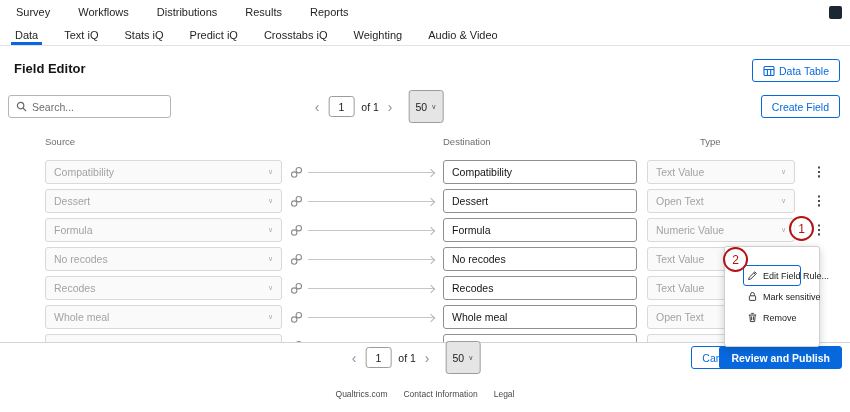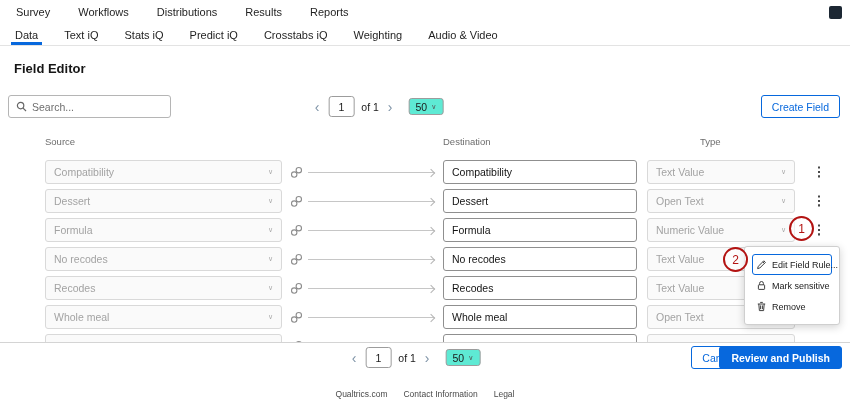--- a/index.html
+++ b/index.html
@@ -54,21 +54,21 @@
   .searchbox input::placeholder { color:#6e6e6e; }
   
   .pager { position:absolute; display:flex; align-items:center; gap:7px; height:23px; }
   .pager .chev { font-size:14px; color:#7d92a6; cursor:pointer; line-height:1; padding:0 2px; }
   .page-box {
     width:26px; height:21px; border:1px solid #9c9c9c; border-radius:3px; background:#fff;
     display:flex; align-items:center; justify-content:center; font-size:10.5px; color:#1a1a1a; cursor:text;
   }
   .of-label { font-size:10.5px; color:#1a1a1a; }
   .size-box {
-    margin-left:7px; height:17px; border:1px solid #9c9c9c; border-radius:3px; background:#5eead4;
+    margin-left:7px; height:33px; border:1px solid #9c9c9c; border-radius:3px; background:#e5e5e5;
     display:flex; align-items:center; gap:4px; padding:0 6px; font-size:10.5px; color:#1a1a1a; cursor:pointer;
   }
   .size-box .caret { font-size:7px; color:#555; }
   #pager-top  { left:calc(50% - 47px); top:95px; transform:translateX(-50%); }
   #pager-bottom { left:calc(50% - 10px); top:346px; transform:translateX(-50%); z-index:6; }
   
   .col-head { position:absolute; top:136px; font-size:9.5px; color:#6d6d6d; }
   #rows { position:absolute; left:0; top:158px; width:850px; }
   .row { position:relative; height:29px; }
   .sel {
@@ -90,23 +90,23 @@
     background:#fff; border:1px solid #8f8f8f; border-radius:3px;
     display:flex; align-items:center; padding:0 8px; font-size:10.5px; color:#141414; cursor:text;
     white-space:nowrap; overflow:hidden;
   }
   .kebab {
     position:absolute; left:810px; top:3px; width:18px; height:22px; text-align:center;
     font-size:13px; font-weight:bold; color:#3c3c3c; cursor:pointer; line-height:22px;
   }
   
   #ctx-menu {
-    position:absolute; left:744px; top:246px; width:96px; z-index:8;
+    position:absolute; left:724px; top:246px; width:96px; z-index:8;
     background:#fff; border:1px solid #cfcfcf; border-radius:3px;
-    box-shadow:0 2px 8px rgba(0,0,0,0.18); padding:7px;
+    box-shadow:0 2px 8px rgba(0,0,0,0.18); padding:18px;
   }
   .menu-item {
     display:flex; align-items:center; gap:5px; font-size:9px; color:#1a1a1a;
     padding:5px 4px; cursor:pointer; white-space:nowrap; border-radius:3px;
   }
   .menu-item.highlight { border:1px solid #0768dd; padding:4px 3px; }
   .mi-ico { width:11px; height:11px; flex:none; }
   
   #bottom-bar {
     position:absolute; left:0; top:342px; width:850px; height:30px; background:#fff;
@@ -147,20 +147,29 @@
     <div class="snav-item active">Data</div>
     <div class="snav-item">Text iQ</div>
     <div class="snav-item">Stats iQ</div>
     <div class="snav-item">Predict iQ</div>
     <div class="snav-item">Crosstabs iQ</div>
     <div class="snav-item">Weighting</div>
     <div class="snav-item">Audio &amp; Video</div>
   </div>
 
   <div class="page-title">Field Editor</div>
+  <button class="btn-outline" id="data-table-btn">
+    <span class="mi-ico">
+      <svg width="12" height="12" viewBox="0 0 12 12" fill="none" stroke="#0768dd" stroke-width="1.1">
+        <rect x="1" y="1.5" width="10" height="9" rx="1"></rect>
+        <path d="M1 4.5 H11 M4.4 4.5 V10.5 M7.7 4.5 V10.5"></path>
+      </svg>
+    </span>
+    <span>Data Table</span>
+  </button>
 
   <div class="searchbox">
     <span>
       <svg width="11" height="11" viewBox="0 0 11 11" fill="none" stroke="#666" stroke-width="1.2">
         <circle cx="4.6" cy="4.6" r="3.2"></circle>
         <path d="M7.1 7.1 L10 10"></path>
       </svg>
     </span>
     <input type="text" placeholder="Search..." style="">
   </div>

